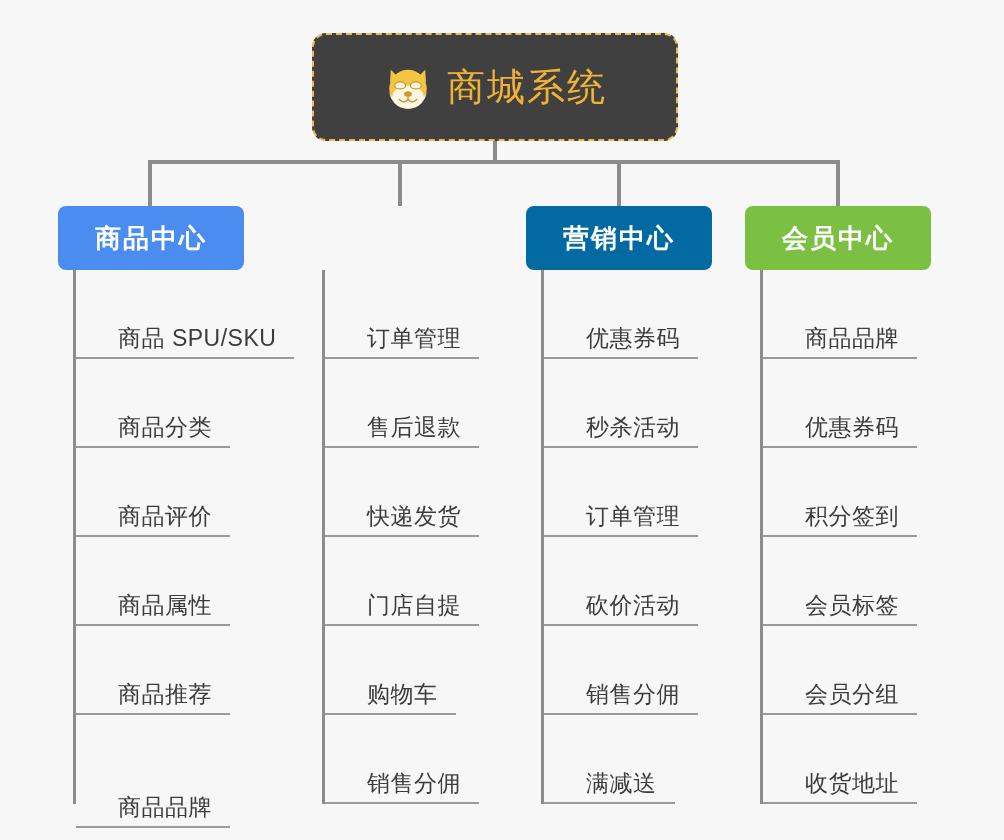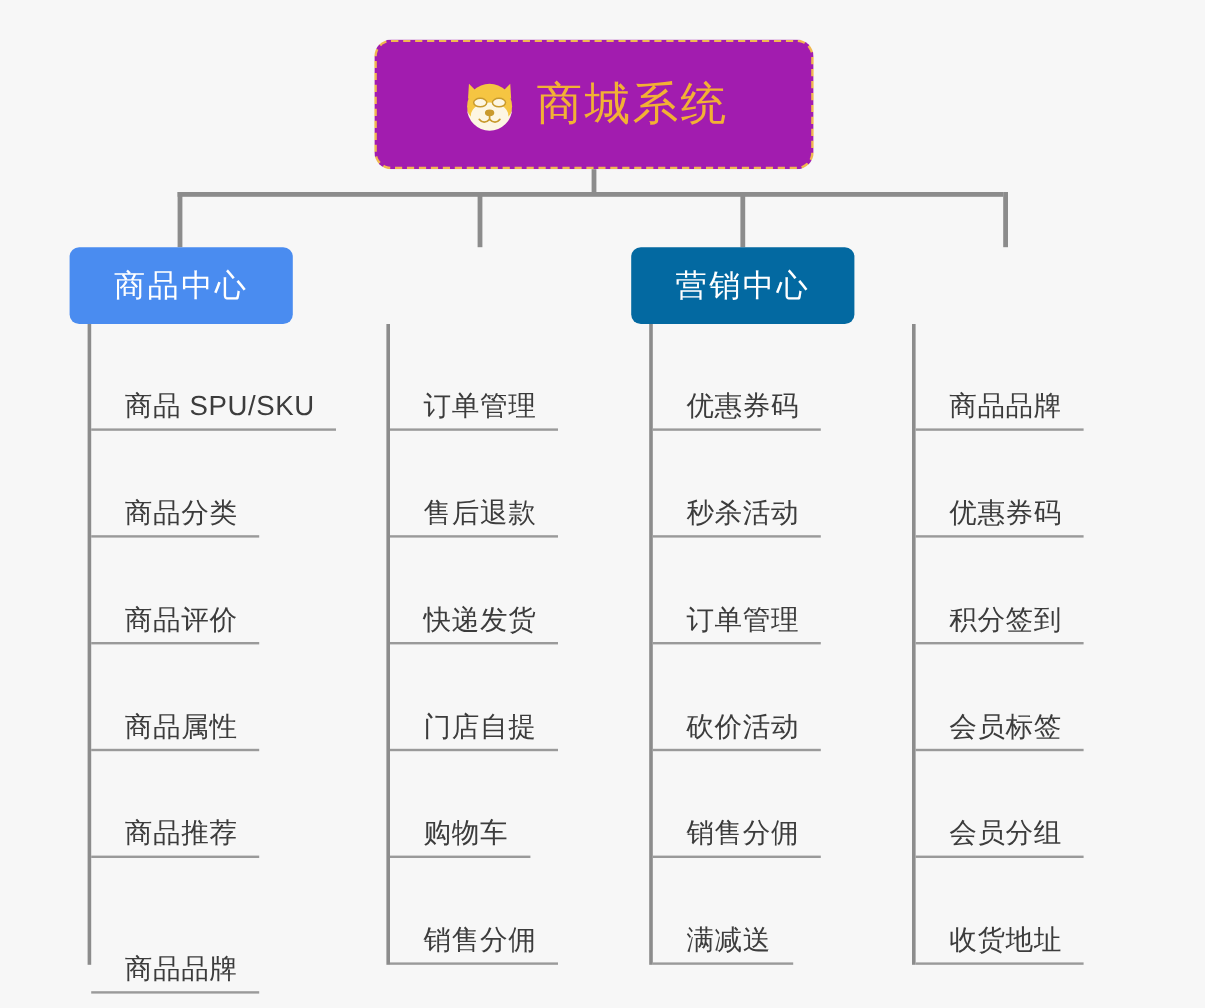--- a/index.html
+++ b/index.html
@@ -26,21 +26,21 @@
   }
 
   
   .root-node {
     position: absolute;
     left: 312px;
     top: 33px;
     width: 366px;
     height: 108px;
     box-sizing: border-box;
-    background: #a21caf;
+    background: #404040;
     border: 2px dashed #f0b850;
     border-radius: 14px;
     display: flex;
     align-items: center;
     justify-content: center;
     gap: 14px;
   }
   .root-title {
     font-size: 38px;
     color: #f2b134;
@@ -81,20 +81,21 @@
   
   .category {
     position: absolute;
     top: 206px;
     width: 186px;
     height: 64px;
     border-radius: 8px;
     display: flex;
     align-items: center;
     justify-content: center;
+    font-weight: bold;
   }
   .category-label {
     color: #ffffff;
     font-size: 26px;
     letter-spacing: 2px;
     line-height: 1;
     white-space: nowrap;
   }
 
   
@@ -112,21 +113,21 @@
   }
   .leaf {
     position: absolute;
     left: 3px;
     height: 89px;
     display: flex;
     align-items: flex-end;
   }
   .leaf-inner {
     display: inline-block;
-    padding: 0 18px 6px 28px;
+    padding: 0 18px 6px 42px;
     border-bottom: 2px solid #9a9a9a;
   }
   .leaf-label {
     font-size: 23px;
     color: #3c3c3c;
     line-height: 1.15;
     white-space: nowrap;
     letter-spacing: 0.5px;
   }
 </style>
@@ -160,20 +161,23 @@
   <div class="conn conn-drop" style="left:398px"></div>
   <div class="conn conn-drop" style="left:617px"></div>
   <div class="conn conn-drop" style="left:836px"></div>
 
   <div class="category" style="left:58px;background:#4a8cf0">
     <span class="category-label">商品中心</span>
   </div>
   <div class="category" style="left:526px;background:#0369a1">
     <span class="category-label">营销中心</span>
   </div>
+  <div class="category" style="left:745px;background:#7bc043">
+    <span class="category-label">会员中心</span>
+  </div>
 
   <div class="column" style="left:73px">
     <div class="col-spine" style="height: 534px;"></div>
     <div class="leaf" style="top:0px">
         <span class="leaf-inner"><span class="leaf-label">商品 SPU/SKU</span></span>
       </div>
     <div class="leaf" style="top:89px">
         <span class="leaf-inner"><span class="leaf-label">商品分类</span></span>
       </div>
     <div class="leaf" style="top:178px">

